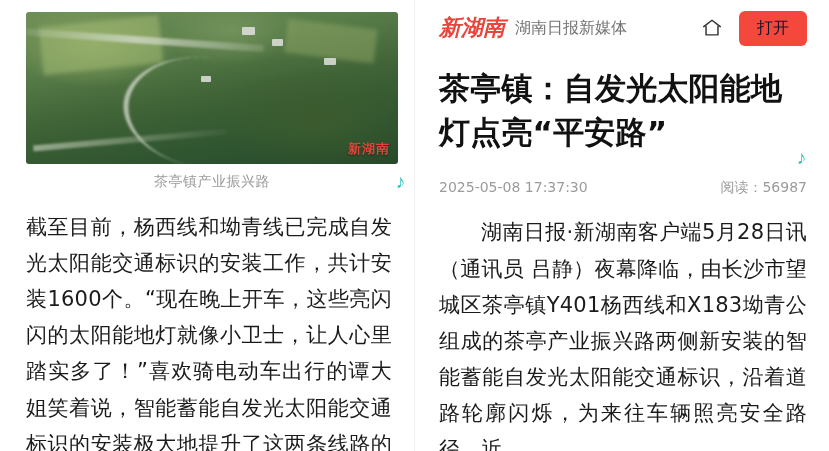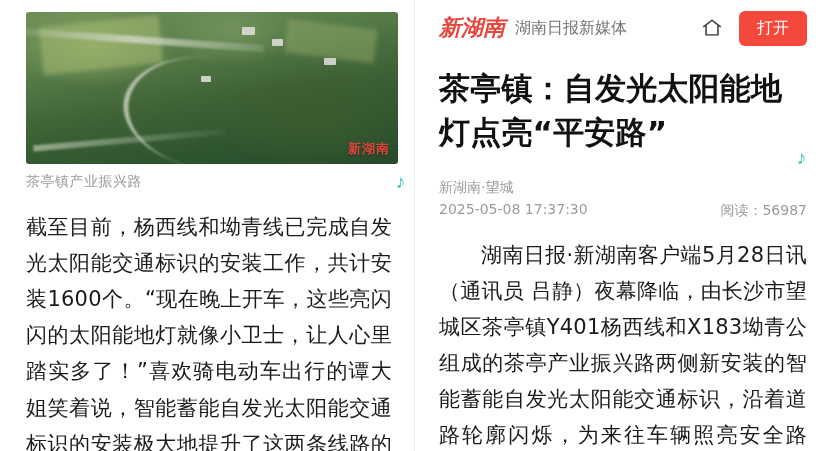--- a/index.html
+++ b/index.html
@@ -117,20 +117,21 @@
     color: #e8463c;
     font-size: 13px;
     font-weight: 700;
     font-family: "DejaVu Sans", sans-serif;
     letter-spacing: 1px;
     text-shadow: 0 1px 2px rgba(0,0,0,0.45);
     opacity: 0.95;
   }
   .hero-caption {
     margin: 9px 16px 0 26px;
+    text-align: center;
     color: #9a9a9a;
     font-size: 14px;
     font-family: "DejaVu Sans", sans-serif;
     letter-spacing: 0.5px;
   }
   .left-body {
     margin: 18px 22px 0 26px;
     font-family: "DejaVu Sans", "Liberation Sans", sans-serif;
     font-size: 21px;
     line-height: 1.72;
@@ -186,21 +187,21 @@
   .home-icon-btn {
     width: 34px;
     height: 34px;
     display: flex;
     align-items: center;
     justify-content: center;
     border-radius: 6px;
   }
   .open-btn {
     background: #f5483c;
-    color: #ffffff;
+    color: #0f172a;
     font-size: 16px;
     font-family: "DejaVu Sans", sans-serif;
     border: none;
     border-radius: 6px;
     padding: 7px 18px;
     cursor: pointer;
     white-space: nowrap;
   }
   .headline {
     margin: 10px 0 0 0;
@@ -283,21 +284,20 @@
           <path d="M5.5 10v9.5h13V10"></path>
         </svg>
       </div>
       <button class="open-btn">打开</button>
     </div>
 
     <h1 class="headline">茶亭镇：自发光太阳能地灯点亮“平安路”</h1>
 
     <div class="meta-row">
       <div class="meta-left">
-        <span class="meta-source">新湖南·望城</span>
         <span class="meta-time">2025-05-08 17:37:30</span>
       </div>
       <div class="meta-reads">阅读：56987</div>
     </div>
 
     <div class="right-body">湖南日报·新湖南客户端5月28日讯（通讯员 吕静）夜幕降临，由长沙市望城区茶亭镇Y401杨西线和X183坳青公组成的茶亭产业振兴路两侧新安装的智能蓄能自发光太阳能交通标识，沿着道路轮廓闪烁，为来往车辆照亮安全路径。近</div>
 
     <div class="note note-right" style="left:382px; top:148px;">♪</div>
   </div>
 

